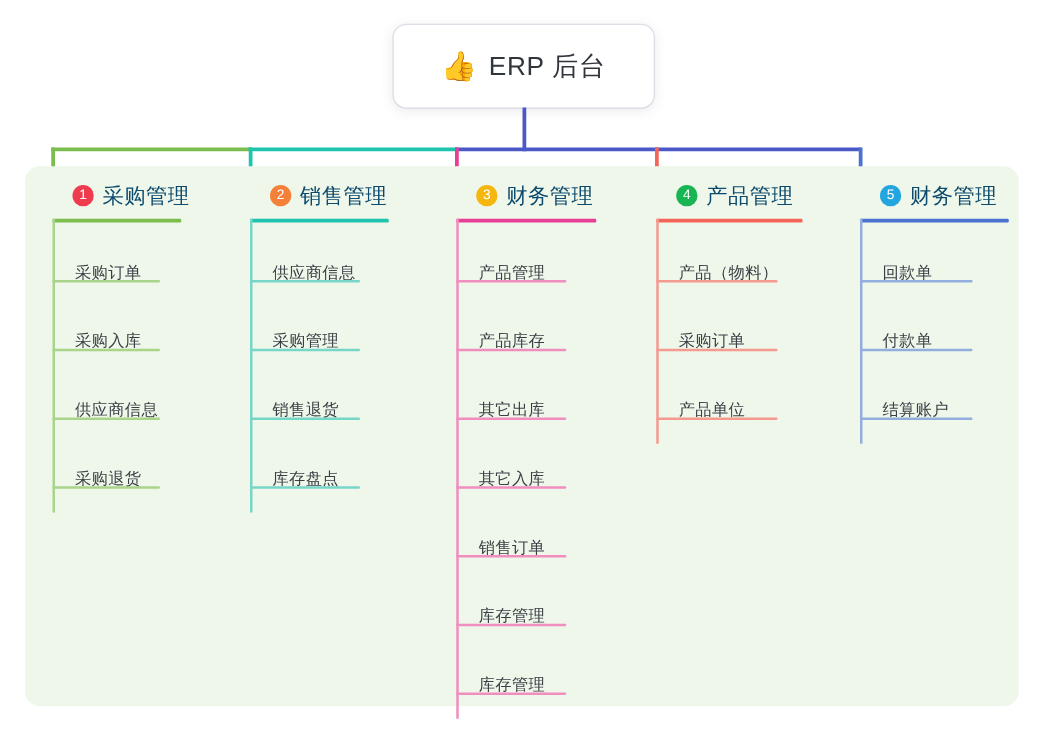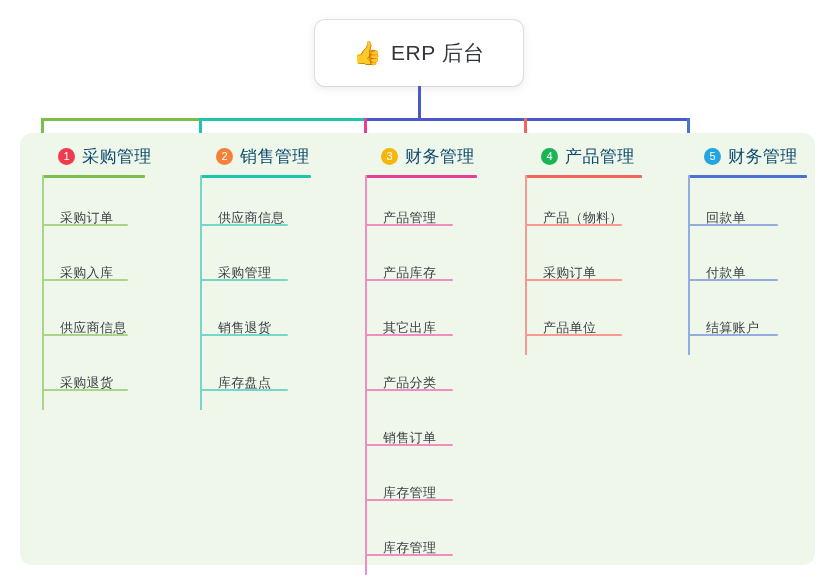--- a/index.html
+++ b/index.html
@@ -232,21 +232,21 @@
           </div>
           <div class="item">
             <span class="item-label">产品库存</span>
             <div class="item-rule" style="width: 88px; background: rgb(240, 142, 192);"></div>
           </div>
           <div class="item">
             <span class="item-label">其它出库</span>
             <div class="item-rule" style="width: 88px; background: rgb(240, 142, 192);"></div>
           </div>
           <div class="item">
-            <span class="item-label">产品分类</span>
+            <span class="item-label">其它入库</span>
             <div class="item-rule" style="width: 88px; background: rgb(240, 142, 192);"></div>
           </div>
           <div class="item">
             <span class="item-label">销售订单</span>
             <div class="item-rule" style="width: 88px; background: rgb(240, 142, 192);"></div>
           </div>
           <div class="item">
             <span class="item-label">库存管理</span>
             <div class="item-rule" style="width: 88px; background: rgb(240, 142, 192);"></div>
           </div>

